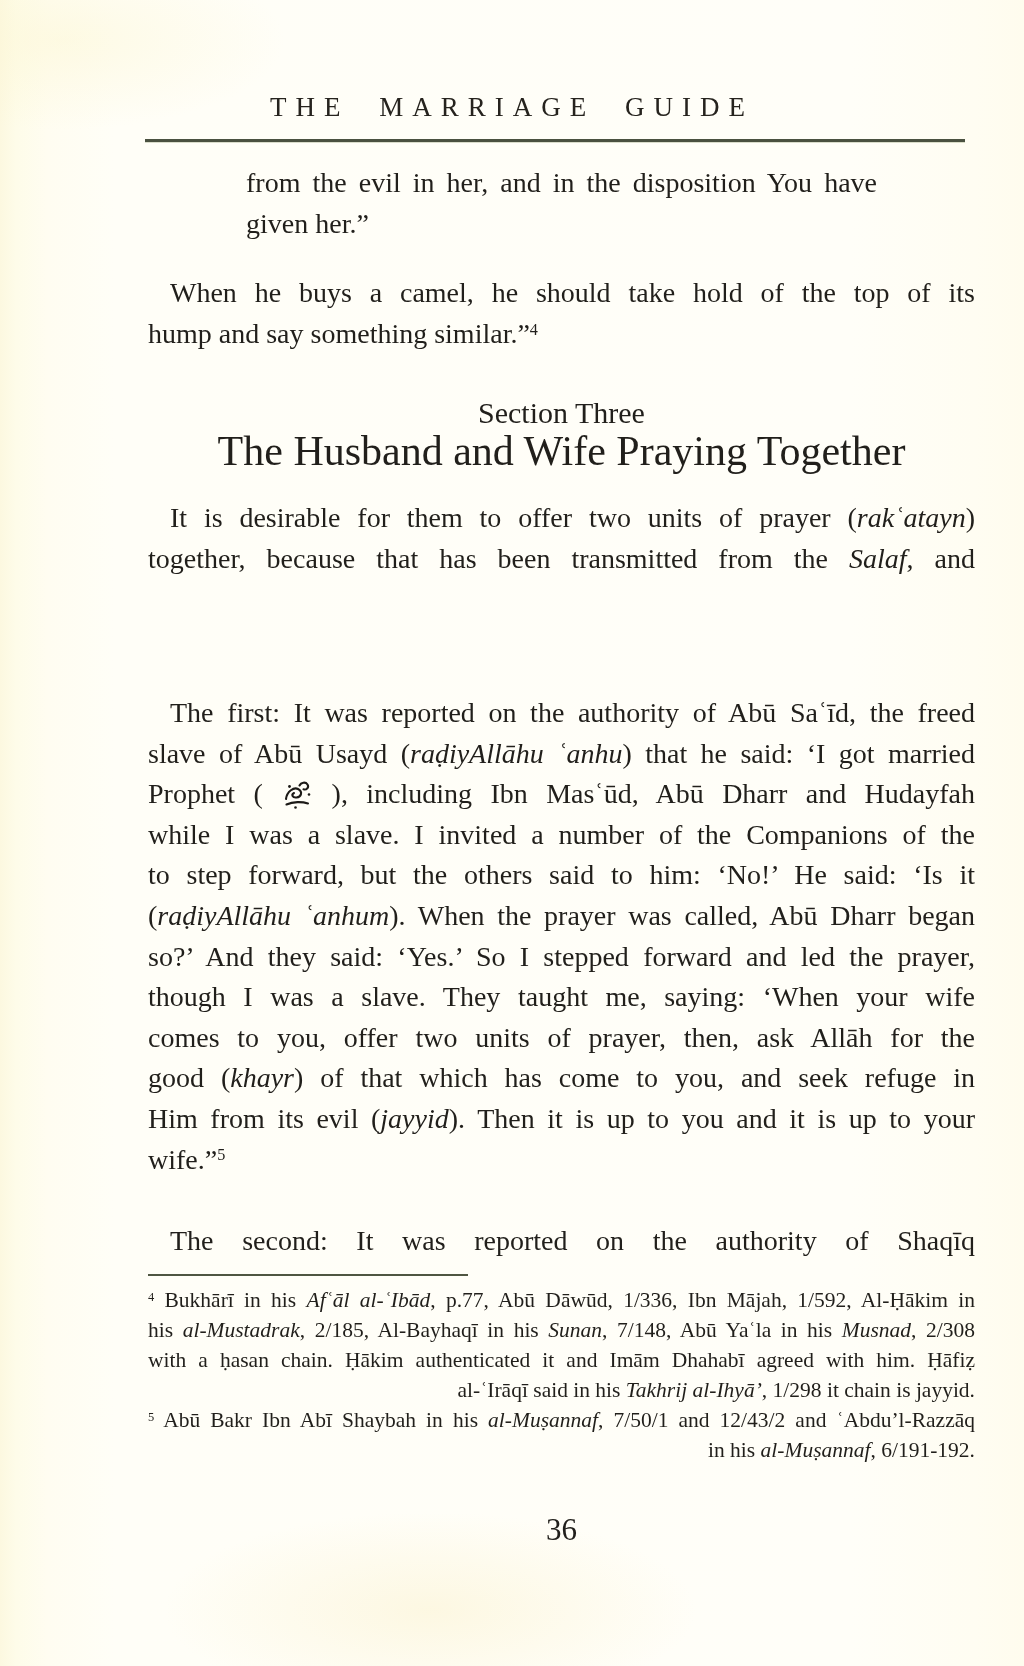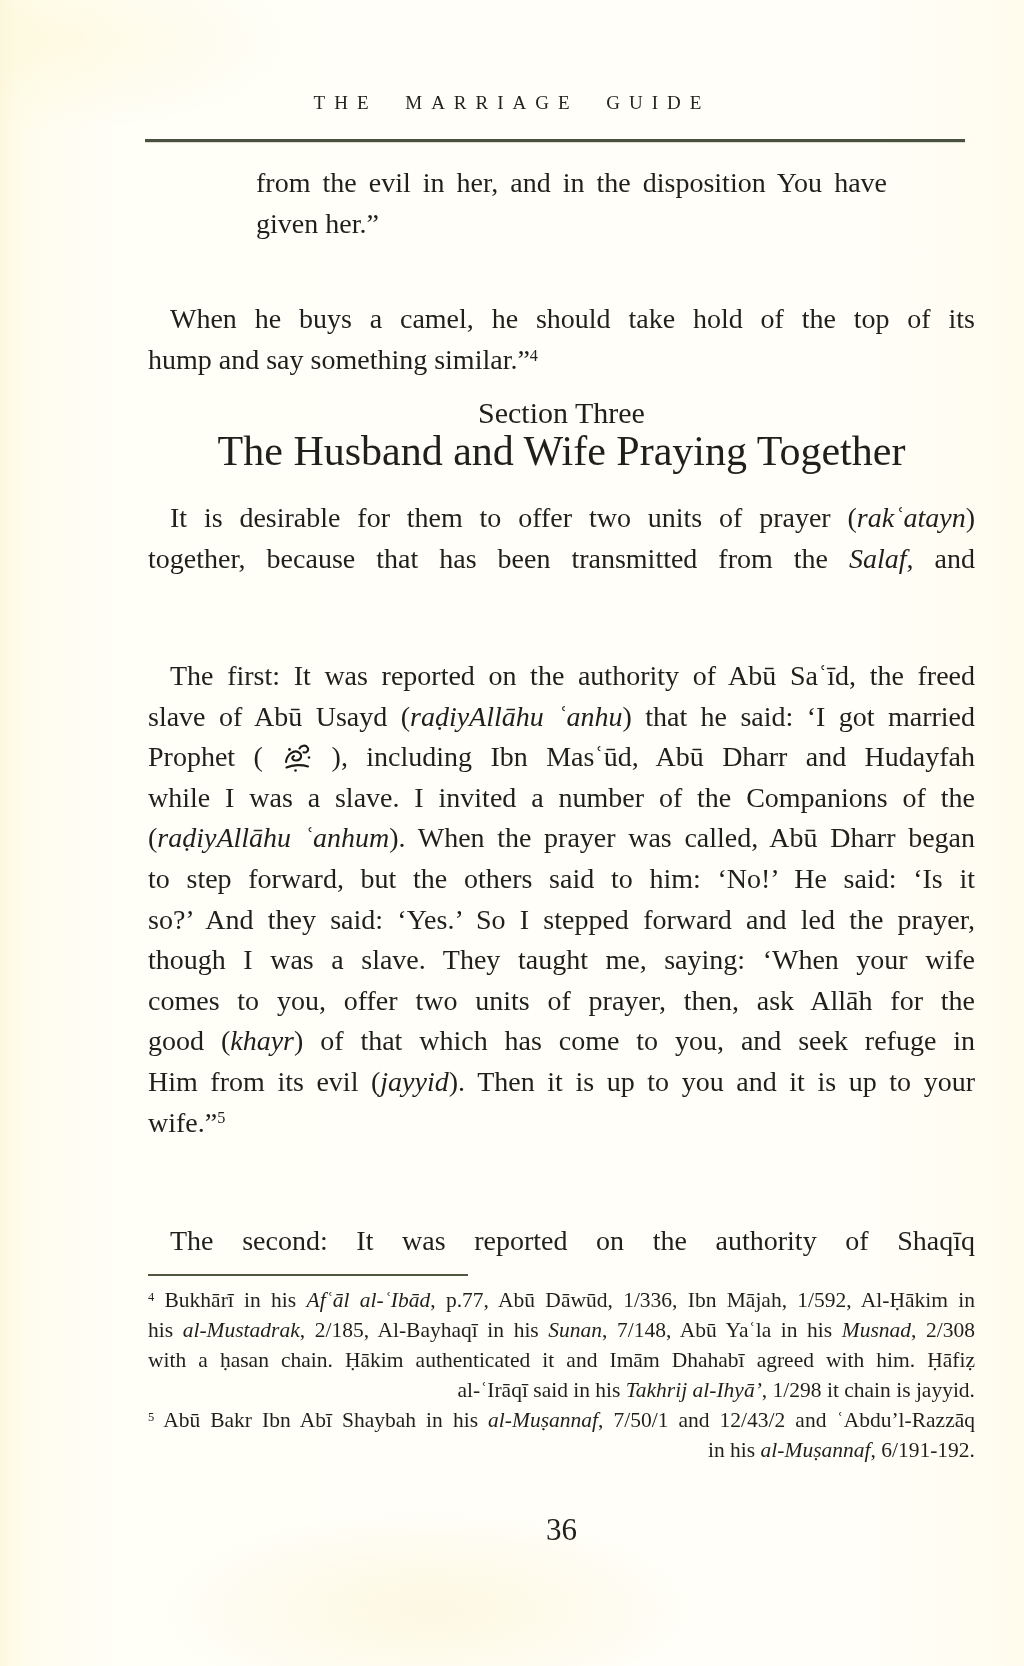--- a/index.html
+++ b/index.html
@@ -17,30 +17,30 @@
   .abs{position:absolute;}
   .col{left:148px;width:827px;}
   .line{font-size:28px;line-height:41px;}
   .hadith .line{line-height:40.6px;}
   .j{text-align:justify;text-align-last:justify;}
   .indent{text-indent:22px;}
   .it{font-style:italic;font-family:Liberation Serif, serif;}
   sup{font-size:0.58em;vertical-align:baseline;position:relative;top:-0.5em;line-height:0;}
   #header-title{
     left:0;top:92px;width:1024px;text-align:center;
-    font-size:19px;letter-spacing:9px;word-spacing:14px;color:#26231e;
+    font-size:27px;letter-spacing:9px;word-spacing:14px;color:#26231e;
   }
   #top-rule{left:145px;top:139px;width:820px;height:3px;background:#4a5140;
     box-shadow:0 1px 0 rgba(150,160,120,0.35);}
-  #quote-block{left:256px;top:162px;width:631px;}
-  #para-camel{top:272px;margin-top:26px;}
+  #quote-block{left:246px;top:162px;width:631px;}
+  #para-camel{top:272px;}
   #section-kicker{left:148px;top:394px;width:827px;text-align:center;font-size:30px;line-height:38px;}
   #section-title{left:148px;top:429px;width:827px;text-align:center;font-size:42px;line-height:44px;}
   #para-intro{top:497px;}
-  #para-first{top:656px;}
+  #para-first{top:693px;}
   #para-second{top:1220px;}
   #footnote-rule{left:148px;top:1274px;width:320px;height:2px;background:#4f5642;}
   .footnote .line{font-size:21.5px;line-height:30px;text-align:right;}
   #footnote-4{top:1285px;}
   #footnote-5{top:1405px;}
   #page-number{left:148px;top:1512px;width:827px;text-align:center;font-size:31px;line-height:36px;}
   .honorific{display:inline-block;vertical-align:-7px;margin:0 1px;width:30px;height:32px;}
 </style>
 </head>
 <body>
@@ -77,22 +77,22 @@
             <path d="M17.5 7.5 C19 4.5, 23.5 3.5, 25.5 6.5 C27.3 9.3, 24.5 12.3, 21.5 11.3"></path>
           </g>
           <g fill="#1c1a17">
             <circle cx="7.5" cy="8.5" r="1.4"></circle>
             <circle cx="27" cy="16.5" r="1.3"></circle>
             <circle cx="13.5" cy="29.5" r="1.3"></circle>
           </g>
         </svg></span>
 <span>), including Ibn Masʿūd, Abū Dharr and Hudayfah</span></div>
   <div class="line j"><span>while I was a slave. I invited a number of the Companions of the</span></div>
+  <div class="line j"><span>to step forward, but the others said to him: ‘No!’ He said: ‘Is it</span></div>
   <div class="line j"><span>(</span><span class="it">raḍiyAllāhu ʿanhum</span><span>). When the prayer was called, Abū Dharr began</span></div>
-  <div class="line j"><span>to step forward, but the others said to him: ‘No!’ He said: ‘Is it</span></div>
   <div class="line j"><span>so?’ And they said: ‘Yes.’ So I stepped forward and led the prayer,</span></div>
   <div class="line j"><span>though I was a slave. They taught me, saying: ‘When your wife</span></div>
   <div class="line j"><span>comes to you, offer two units of prayer, then, ask Allāh for the</span></div>
   <div class="line j"><span>good (</span><span class="it">khayr</span><span>) of that which has come to you, and seek refuge in</span></div>
   <div class="line j"><span>Him from its evil (</span><span class="it">jayyid</span><span>). Then it is up to you and it is up to your</span></div>
   <div class="line"><span>wife.”</span><sup>5</sup></div>
 </div>
 
 <div id="para-second" class="abs col">
   <div class="line j indent"><span>The second: It was reported on the authority of Shaqīq</span></div>

